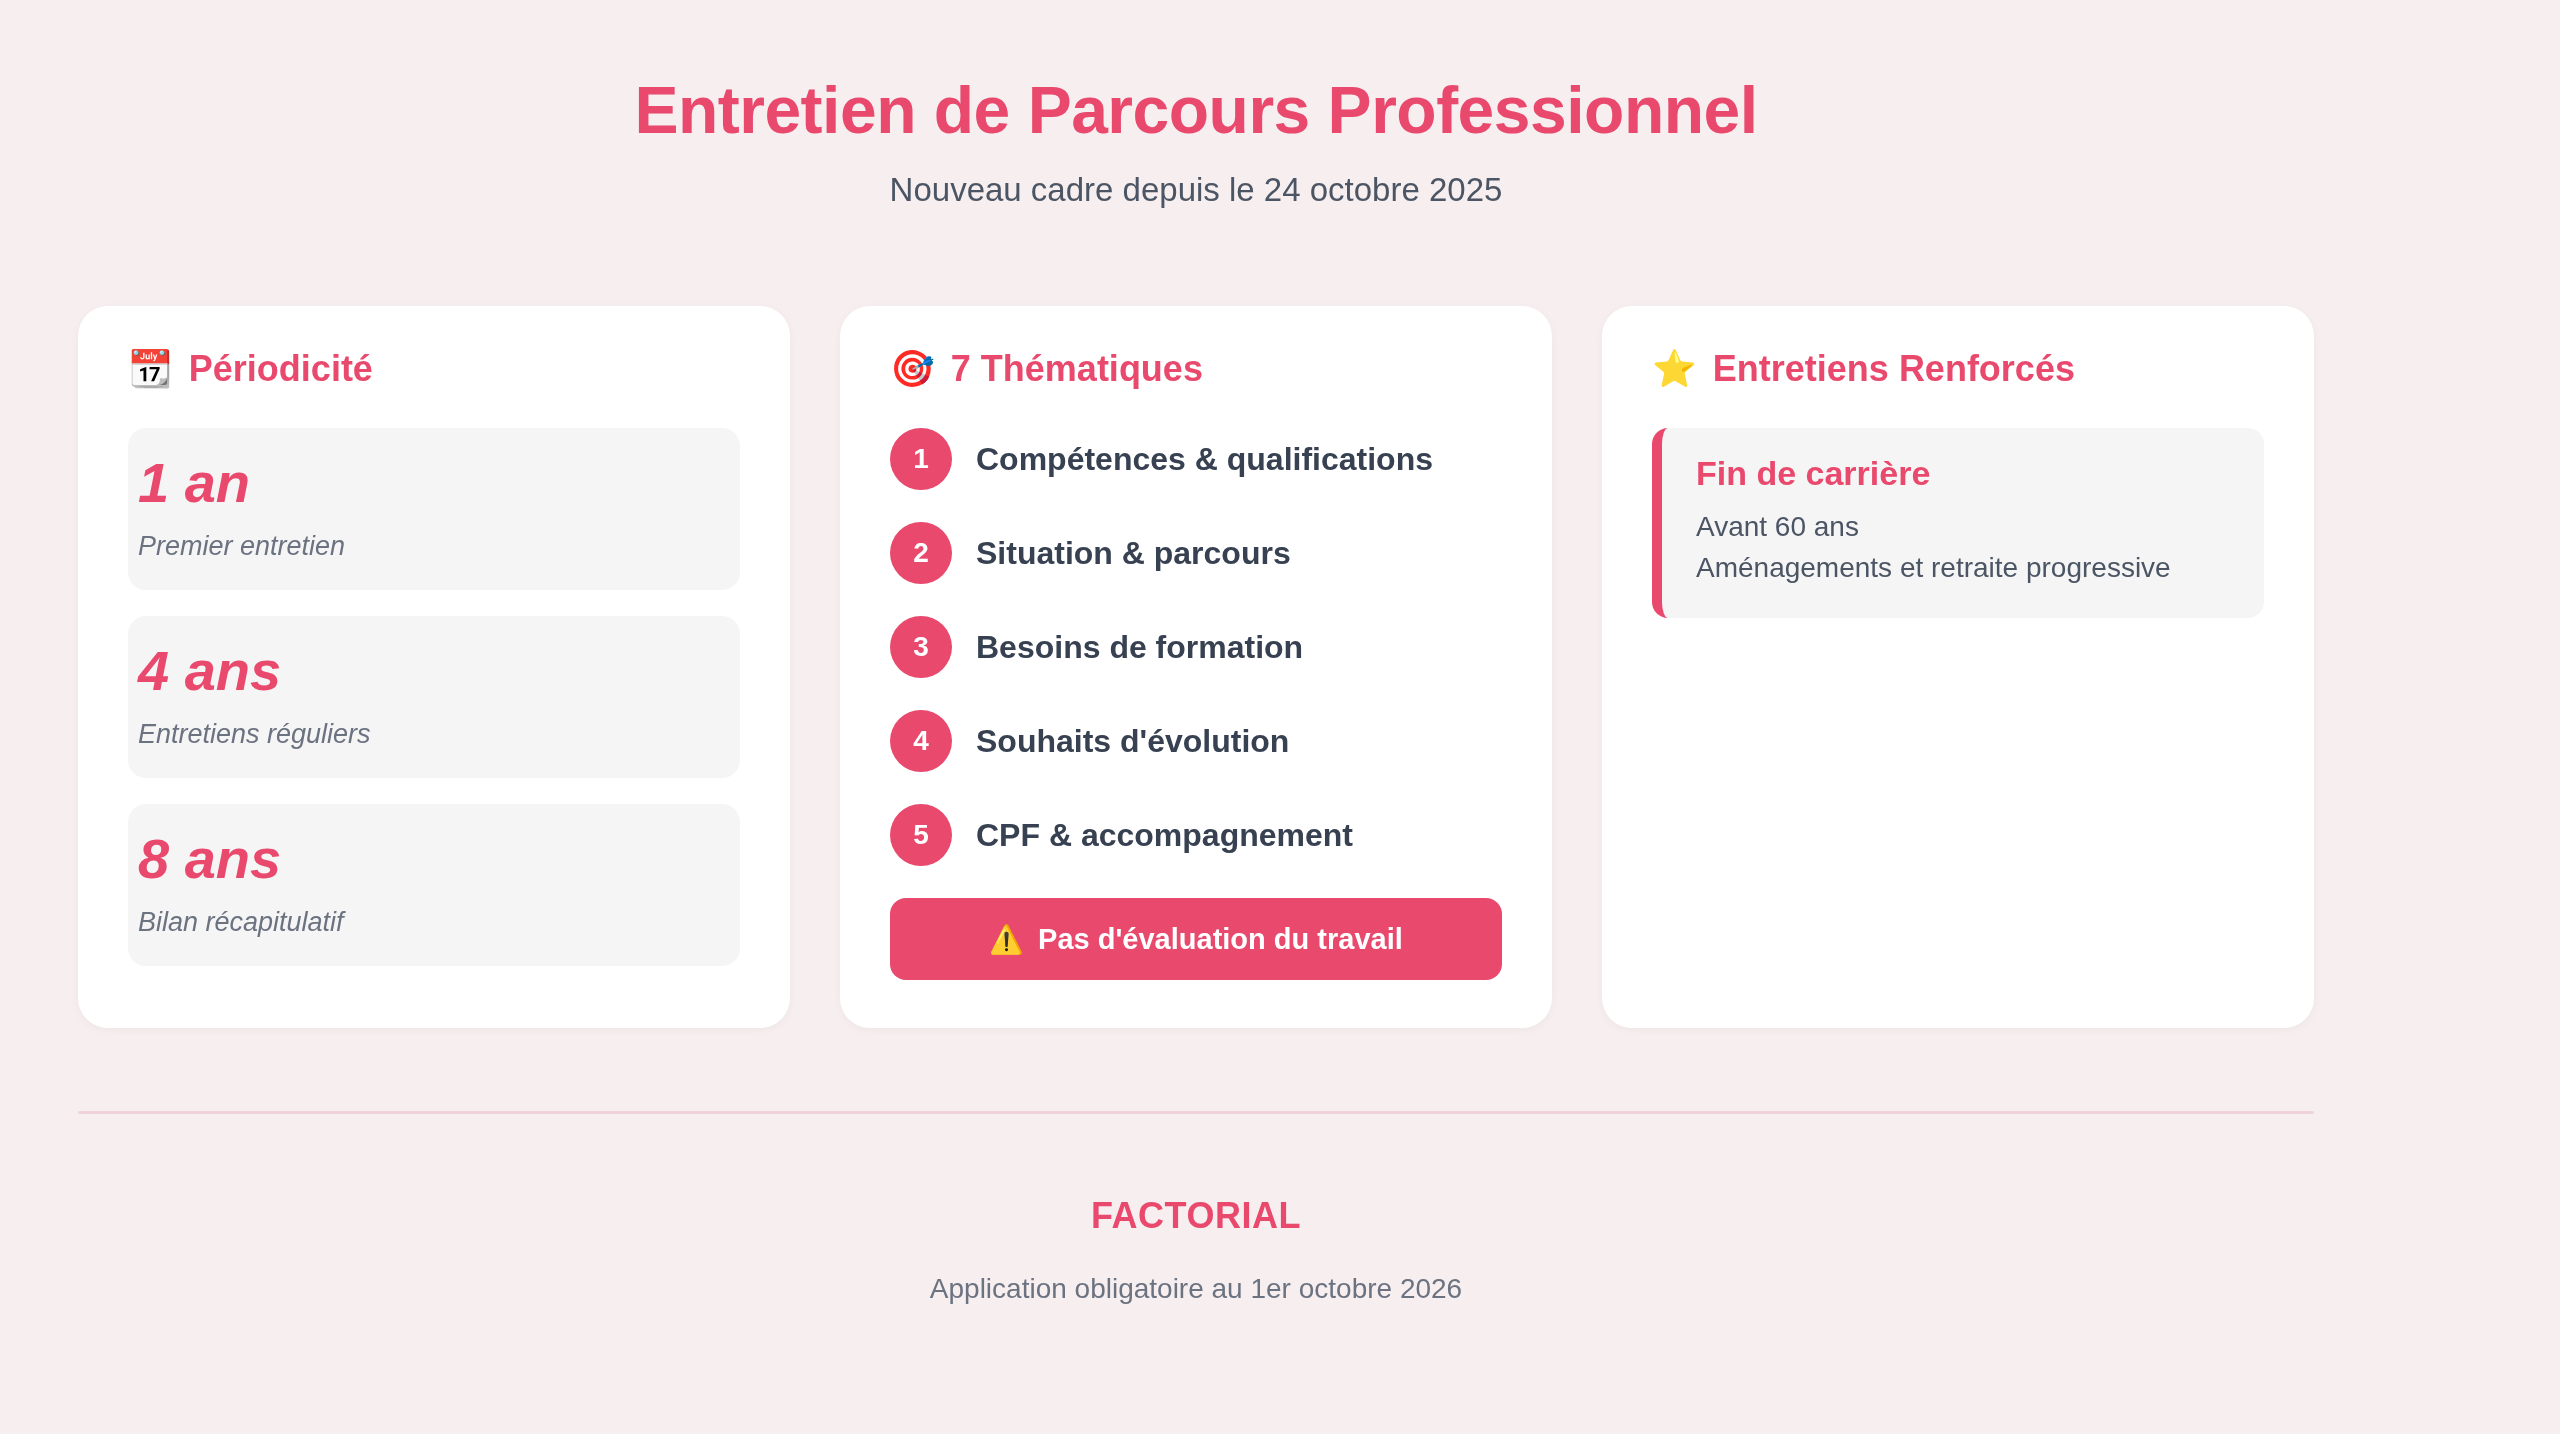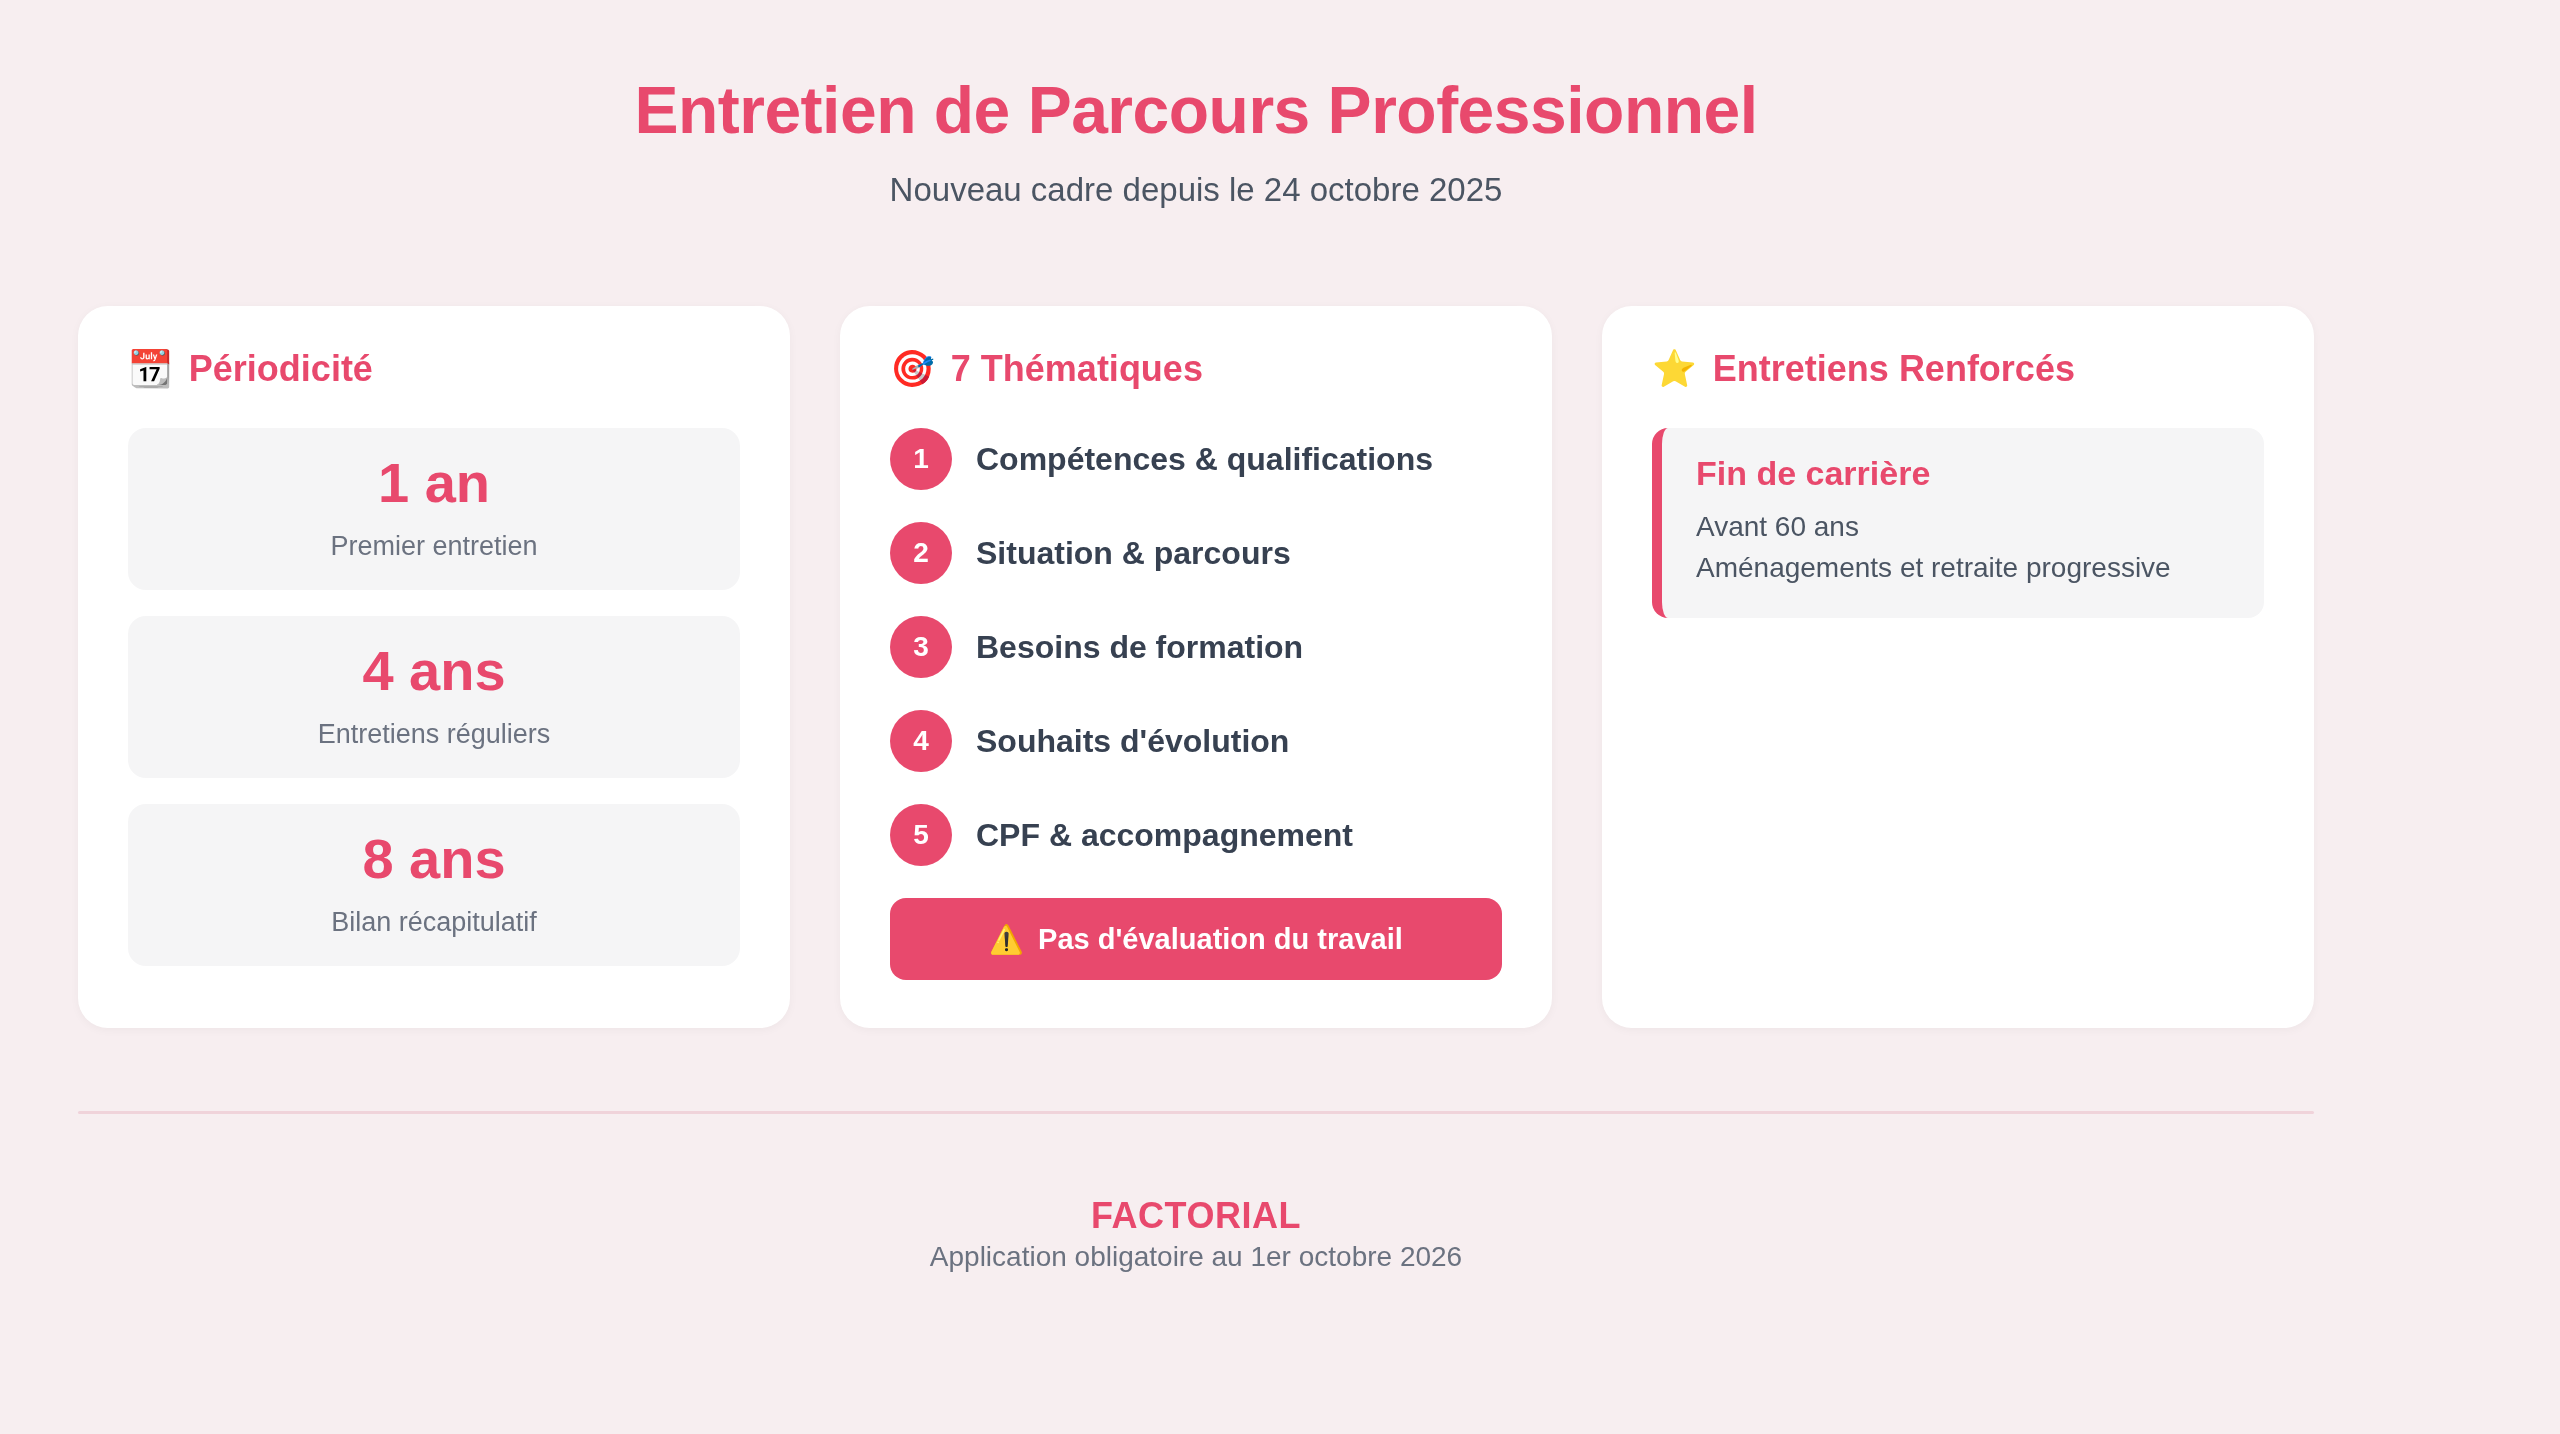--- a/index.html
+++ b/index.html
@@ -76,22 +76,23 @@
     font-size: 36px;
     font-weight: bold;
     color: #e8496d;
   }
 
   
   .period-box {
     background: #f5f5f6;
     border-radius: 18px;
     padding: 26px 10px 28px 10px;
-    text-align: center;
+    text-align: left;
     margin-bottom: 26px;
+    font-style: italic;
   }
   .period-box:last-child { margin-bottom: 0; }
   .period-value {
     font-size: 56px;
     font-weight: bold;
     color: #e8496d;
     line-height: 1.05;
   }
   .period-label {
     font-size: 27px;
@@ -173,21 +174,21 @@
   }
   .brand {
     font-size: 36px;
     font-weight: bold;
     color: #e8496d;
     letter-spacing: 0.5px;
   }
   .footer-note {
     font-size: 28px;
     color: #6b7280;
-    margin-top: 4px;
+    margin-top: 36px;
   }
 </style>
 </head>
 <body>
 
 <div class="page">
 
   <div class="header">
     <div class="title">Entretien de Parcours Professionnel</div>
     <div class="subtitle">Nouveau cadre depuis le 24 octobre 2025</div>

